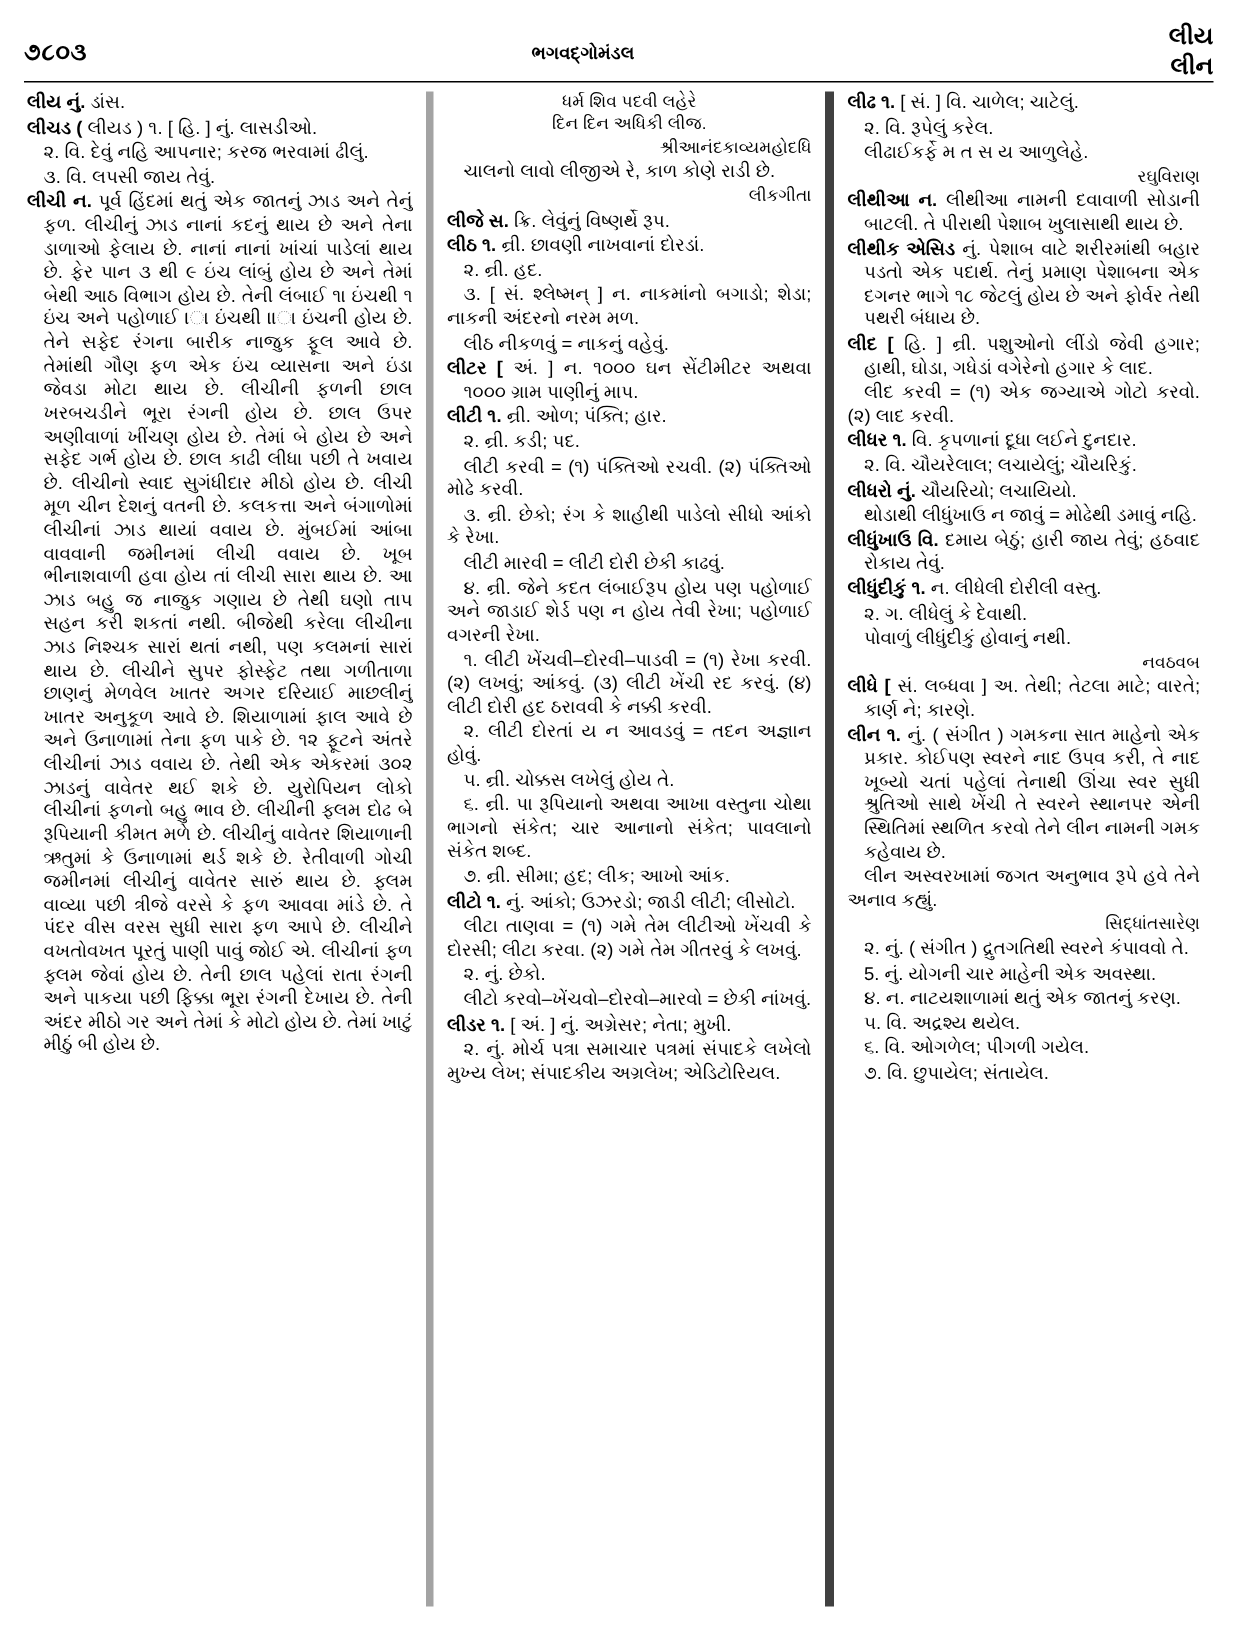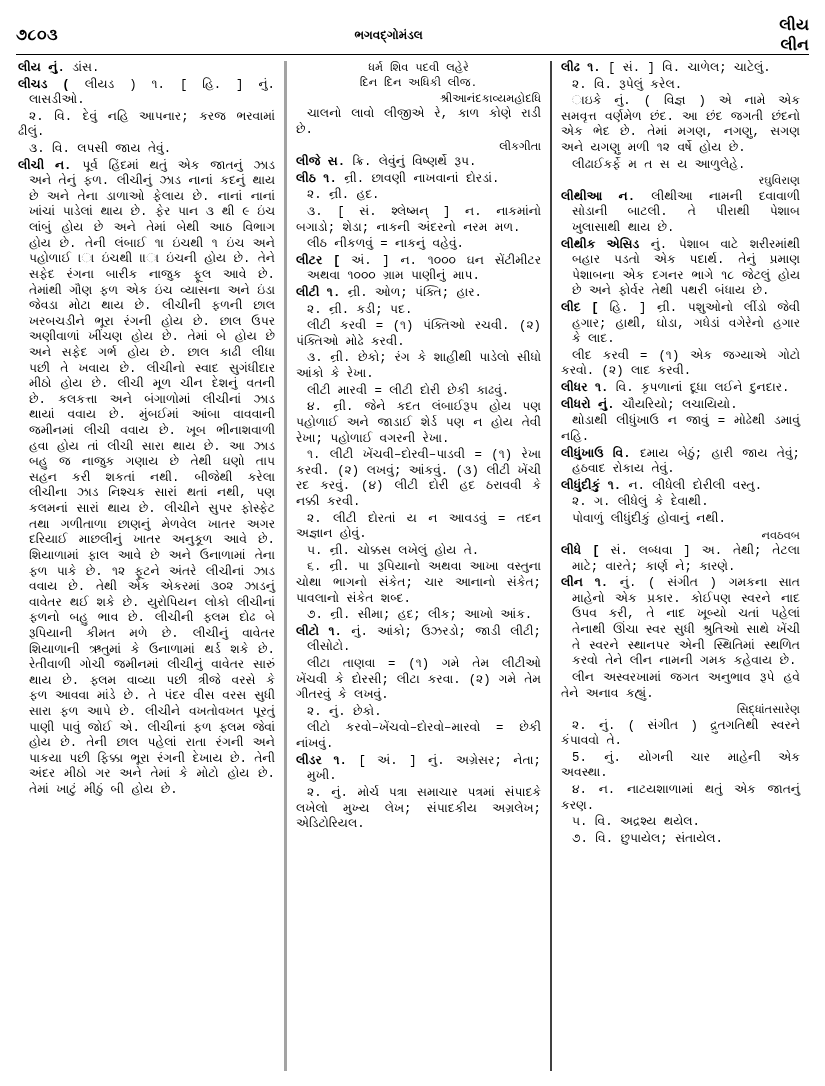--- a/index.html
+++ b/index.html
@@ -54,25 +54,24 @@
   .columns {
     display: flex;
     height: 1010px;
     font-size: 12.3px;
     line-height: 1.27;
   }
   .col {
     box-sizing: border-box;
     padding: 0 9px;
     position: relative;
-    font-family: Liberation Mono, monospace;
   }
   .col.c1 { width: 268px; padding-left: 2px; }
-  .col.c2 { width: 266px; border-left: 3px solid #a3a3a3; }
-  .col.c3 { width: 259px; border-left: 2px solid #404040; }
+  .col.c2 { width: 266px; border-left: 5px solid #a3a3a3; }
+  .col.c3 { width: 259px; border-left: 6px solid #404040; }
   p {
     margin: 0 0 1px 0;
     text-align: justify;
     text-justify: inter-word;
   }
   .hw {
     font-weight: bold;
   }
   .entry {
     margin-bottom: 1px;
@@ -146,40 +145,41 @@
         <p class="entry hang"><span class="hw">લીટો ૧.</span> નું. આંકો; ઉઝરડો; જાડી લીટી; લીસોટો.</p>
         <p class="entry indent">લીટા તાણવા = (૧) ગમે તેમ લીટીઓ ખેંચવી કે દોરસી; લીટા કરવા. (૨) ગમે તેમ ગીતરવું કે લખવું.</p>
         <p class="entry indent">૨. નું. છેકો.</p>
         <p class="entry indent">લીટો કરવો–ખેંચવો–દોરવો–મારવો = છેકી નાંખવું.</p>
         <p class="entry hang"><span class="hw">લીડર ૧.</span> [ અં. ] નું. અગ્રેસર; નેતા; મુખી.</p>
         <p class="entry indent">૨. નું. મોર્ચ પત્રા સમાચાર પત્રમાં સંપાદકે લખેલો મુખ્ય લેખ; સંપાદકીય અગ્રલેખ; એડિટોરિયલ.</p>
       </div>
     <div class="col c3" id="col2">
         <p class="entry hang"><span class="hw">લીઢ ૧.</span> [ સં. ] વિ. ચાળેલ; ચાટેલું.</p>
         <p class="entry indent">૨. વિ. રૂપેલું કરેલ.</p>
-        <p class="entry indent">ાઇકે નું. ( વિજ્ઞ ) એ નામે એક સમવૃત્ત વર્ણમેળ છંદ. આ છંદ જગતી છંદનો એક ભેદ છે. તેમાં મગણ, નગણુ, સગણ અને યગણુ મળી ૧૨ વર્ષે હોય છે.</p>
         <p class="entry indent">લીઢાઈકર્ફે મ ત સ ય આળુલેહે.</p>
         <p class="entry right small">રઘુવિરાણ</p>
         <p class="entry hang"><span class="hw">લીથીઆ ન.</span> લીથીઆ નામની દવાવાળી સોડાની બાટલી. તે પીરાથી પેશાબ ખુલાસાથી થાય છે.</p>
         <p class="entry hang"><span class="hw">લીથીક એસિડ</span> નું. પેશાબ વાટે શરીરમાંથી બહાર પડતો એક પદાર્થ. તેનું પ્રમાણ પેશાબના એક દગનર ભાગે ૧૮ જેટલું હોય છે અને ફોર્વર તેથી પથરી બંધાય છે.</p>
         <p class="entry hang"><span class="hw">લીદ [</span> હિ. ] ન્રી. પશુઓનો લીંડો જેવી હગાર; હાથી, ઘોડા, ગધેડાં વગેરેનો હગાર કે લાદ.</p>
         <p class="entry indent">લીદ કરવી = (૧) એક જગ્યાએ ગોટો કરવો. (૨) લાદ કરવી.</p>
         <p class="entry hang"><span class="hw">લીધર ૧.</span> વિ. કૃપળાનાં દૂધા લઈને દુનદાર.</p>
+        <p class="entry indent">૨. વિ. ચૌયરેલાલ; લચાયેલું; ચૌયરિકું.</p>
         <p class="entry hang"><span class="hw">લીધરો નું.</span> ચૌયરિયો; લચાયિયો.</p>
         <p class="entry indent">થોડાથી લીધુંખાઉ ન જાવું = મોઢેથી ડમાવું નહિ.</p>
         <p class="entry hang"><span class="hw">લીધુંખાઉ વિ.</span> દમાય બેઠું; હારી જાય તેવું; હઠવાદ રોકાય તેવું.</p>
         <p class="entry hang"><span class="hw">લીધુંદીકું ૧.</span> ન. લીધેલી દોરીલી વસ્તુ.</p>
         <p class="entry indent">૨. ગ. લીધેલું કે દેવાથી.</p>
         <p class="entry indent">પોવાળું લીધુંદીકું હોવાનું નથી.</p>
         <p class="entry right small">નવઠવબ</p>
         <p class="entry hang"><span class="hw">લીધે [</span> સં. લબ્ધવા ] અ. તેથી; તેટલા માટે; વારતે; કાર્ણ ને; કારણે.</p>
         <p class="entry hang"><span class="hw">લીન ૧.</span> નું. ( સંગીત ) ગમકના સાત માહેનો એક પ્રકાર. કોઈપણ સ્વરને નાદ ઉપવ કરી, તે નાદ ખૂબ્યો ચતાં પહેલાં તેનાથી ઊંચા સ્વર સુધી શ્રુતિઓ સાથે ખેંચી તે સ્વરને સ્થાનપર એની સ્થિતિમાં સ્થળિત કરવો તેને લીન નામની ગમક કહેવાય છે.</p>
         <p class="entry indent">લીન અસ્વરખામાં જગત અનુભાવ રૂપે હવે તેને અનાવ કહ્યું.</p>
         <p class="entry right small">સિદ્ધાંતસારેણ</p>
         <p class="entry indent">૨. નું. ( સંગીત ) દ્રુતગતિથી સ્વરને કંપાવવો તે.</p>
         <p class="entry indent">5. નું. યોગની ચાર માહેની એક અવસ્થા.</p>
         <p class="entry indent">૪. ન. નાટયશાળામાં થતું એક જાતનું કરણ.</p>
         <p class="entry indent">૫. વિ. અદ્રશ્ય થયેલ.</p>
+        <p class="entry indent">૬. વિ. ઓગળેલ; પીગળી ગયેલ.</p>
         <p class="entry indent">૭. વિ. છુપાયેલ; સંતાયેલ.</p>
       </div>
   </div>
 
 </div>
 
 </body></html>

